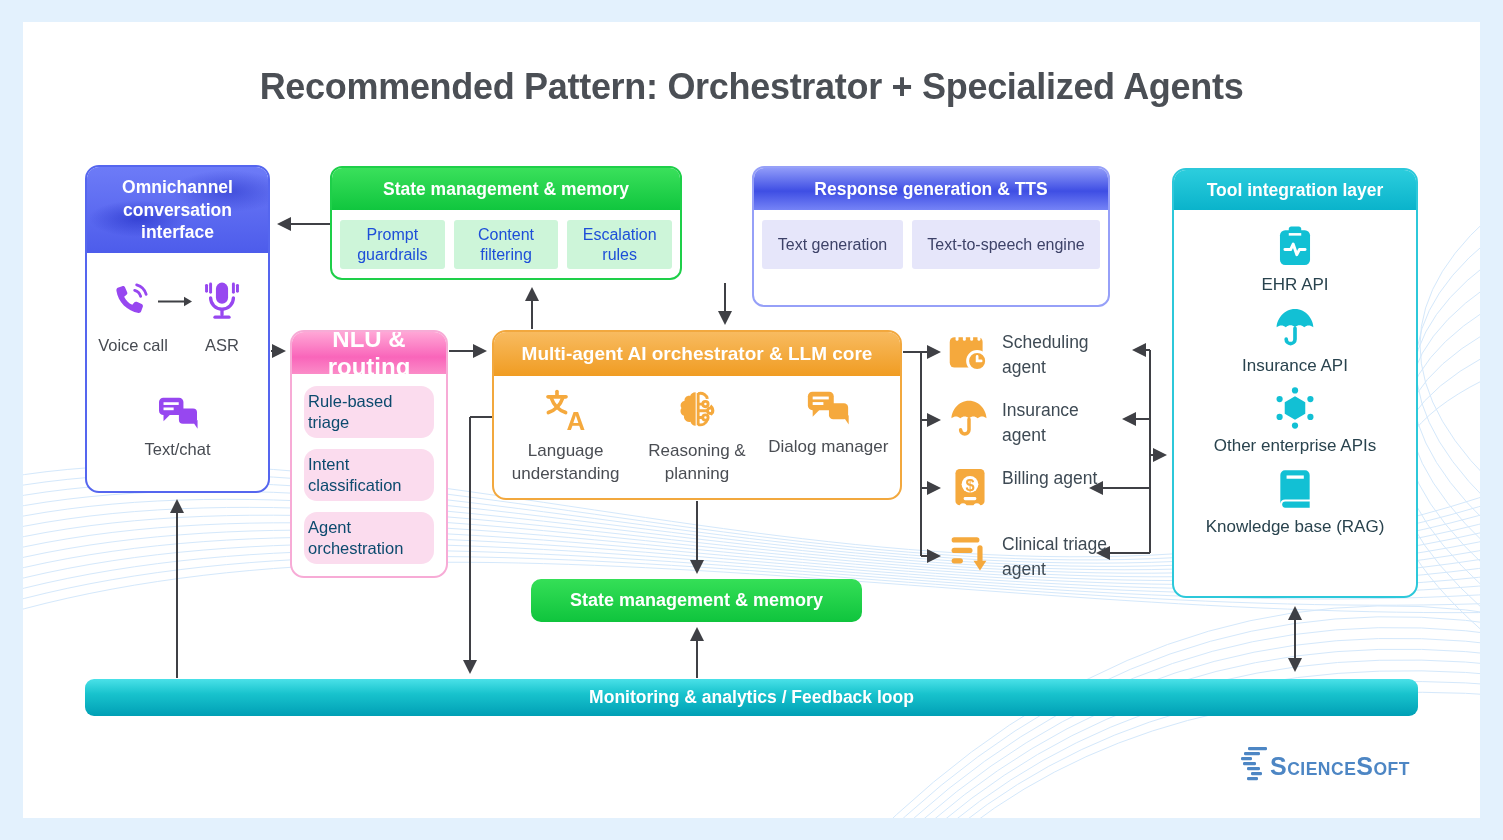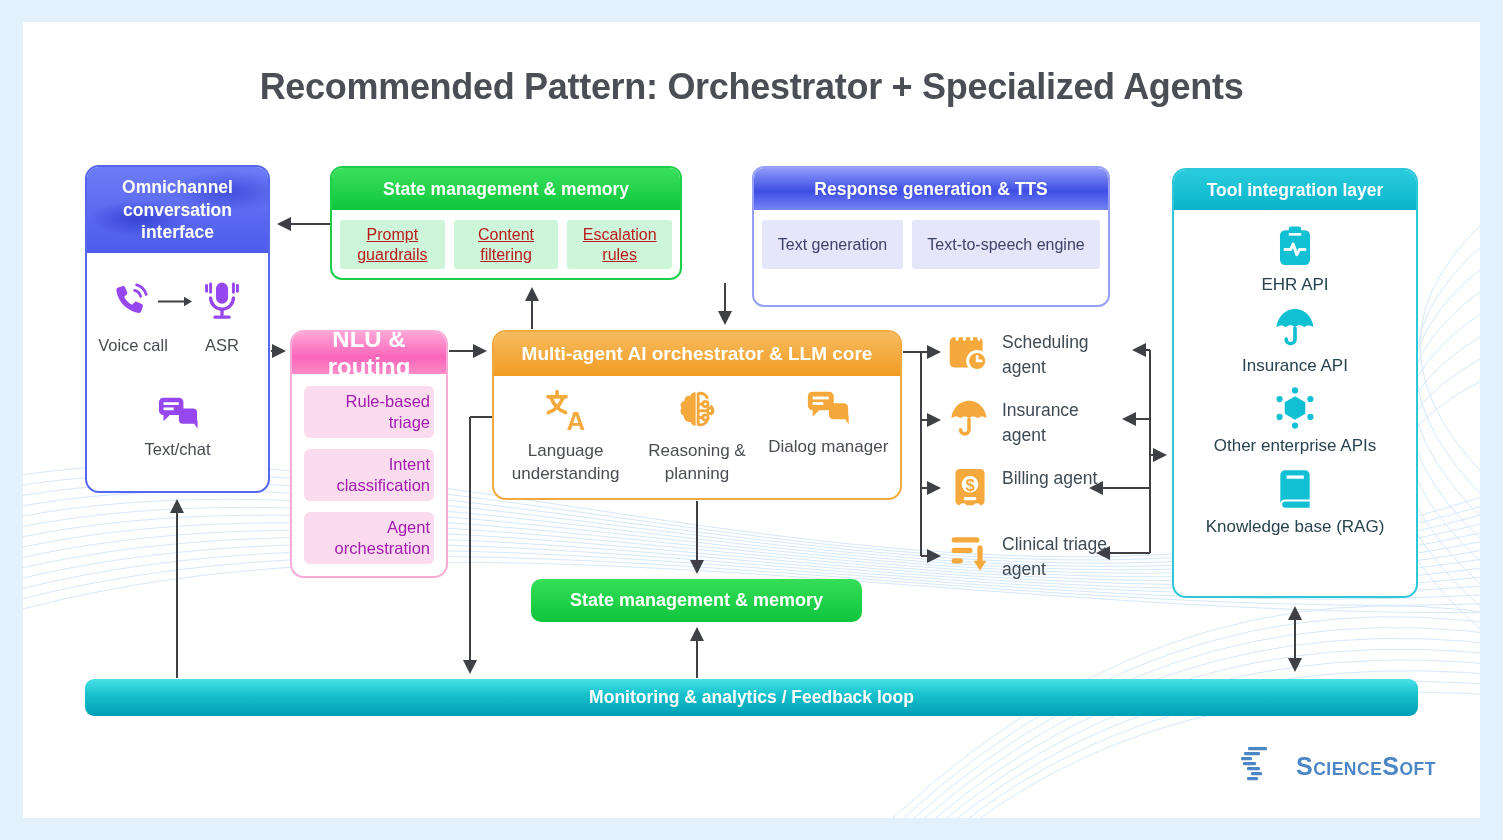--- a/index.html
+++ b/index.html
@@ -33,39 +33,39 @@
   .teal-h   { background:linear-gradient(180deg,#2bcddd,#0ab3cb); }
   .pink-h   { background:linear-gradient(180deg,#ffa7d6 0%,#f965ba 60%,#fb8cc8 100%); }
   .orange-h { background:linear-gradient(180deg,#f8bb60,#f09c22); }
 
   
   .state-top { left:330px; top:166px; width:352px; height:114px; border:2px solid #1ecf49; border-radius:12px; }
   .state-top .panel-header { height:42px; font-size:17.5px; }
   .chip-row { display:flex; gap:9px; padding:10px 8px; }
   .chip { flex:1; display:flex; align-items:center; justify-content:center; text-align:center;
           font-size:16px; line-height:1.2; border-radius:3px; min-height:49px; padding:4px 2px; }
-  .chip.green { background:#cdf5d9; color:#b91c1c;text-decoration:underline; }
+  .chip.green { background:#cdf5d9; color:#1d4ed8; }
   .chip.lav   { background:#e6e6fa; color:#3d4268; }
 
   
   .resp { left:752px; top:166px; width:358px; height:141px; border:2px solid #96a0f8; border-radius:12px; }
   .resp .panel-header { height:42px; font-size:17.5px; }
 
   
   .tool { left:1172px; top:168px; width:246px; height:430px; border:2px solid #2cc8da; }
   .tool .panel-header { height:40px; font-size:17.5px; }
   .tool-body { display:flex; flex-direction:column; justify-content:space-evenly; align-items:center; height:342px; padding:4px 0; }
   .tool-item { display:flex; flex-direction:column; align-items:center; gap:6px; }
   .tool-item .t-label { font-size:17px; color:#29434e; }
 
   
   .nlu { left:290px; top:330px; width:158px; height:248px; border:2px solid #f7abd6; }
   .nlu .panel-header { height:42px; font-size:24px; }
   .nlu-body { display:flex; flex-direction:column; gap:11px; padding:12px; }
-  .nlu-chip { background:#fbdcee; color:#a21caf; border-radius:6px; text-align:right;
+  .nlu-chip { background:#fbdcee; color:#0c4a6e; border-radius:13px; text-align:left;
               font-size:16.5px; line-height:1.25; display:flex; align-items:center; justify-content:center; min-height:52px; padding:4px; }
 
   
   .orch { left:492px; top:330px; width:410px; height:170px; border:2px solid #f2a83e; }
   .orch .panel-header { height:44px; font-size:19px; }
   .orch-body { display:flex; justify-content:space-around; padding:12px 6px 0; }
   .orch-col { display:flex; flex-direction:column; align-items:center; gap:6px; width:136px; }
   .orch-col .o-label { font-size:17px; color:#4a4d53; text-align:center; line-height:1.35; }
 
   
@@ -76,21 +76,21 @@
   .state-pill { position:absolute; left:531px; top:579px; width:331px; height:43px; border-radius:10px;
                 display:flex; align-items:center; justify-content:center;
                 color:#fff; font-weight:700; font-size:18px;
                 background:linear-gradient(180deg,#35df57,#0fc43d); }
   .monitor { position:absolute; left:85px; top:679px; width:1333px; height:37px; border-radius:9px;
              display:flex; align-items:center; justify-content:center;
              color:#fff; font-weight:700; font-size:17.5px;
              background:linear-gradient(180deg,#4ae1e8 0%,#18c3cd 40%,#009fb5 100%); }
 
   
-  .logo { position:absolute; left:1240px; top:747px; display:flex; align-items:center; gap:26px; color:#4d86c4; }
+  .logo { position:absolute; left:1240px; top:747px; display:flex; align-items:center; gap:0; color:#4d86c4; }
   .logo-text { font-weight:600; letter-spacing:.5px; white-space:nowrap; }
   .logo-text .big { font-size:25px; }
   .logo-text .small { font-size:17.5px; }
 </style>
 </head>
 <body>
 
 <div class="card"></div>
 
 <svg id="deco" width="1457" height="796" viewBox="23 22 1457 796">

